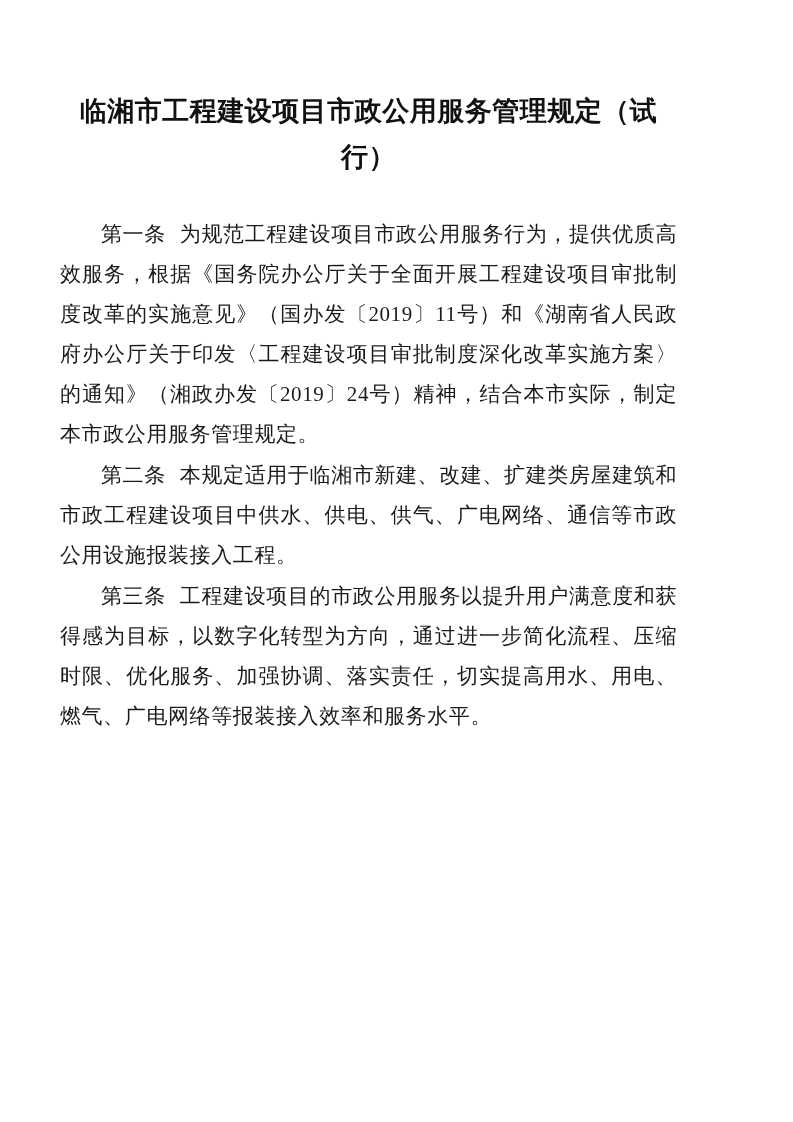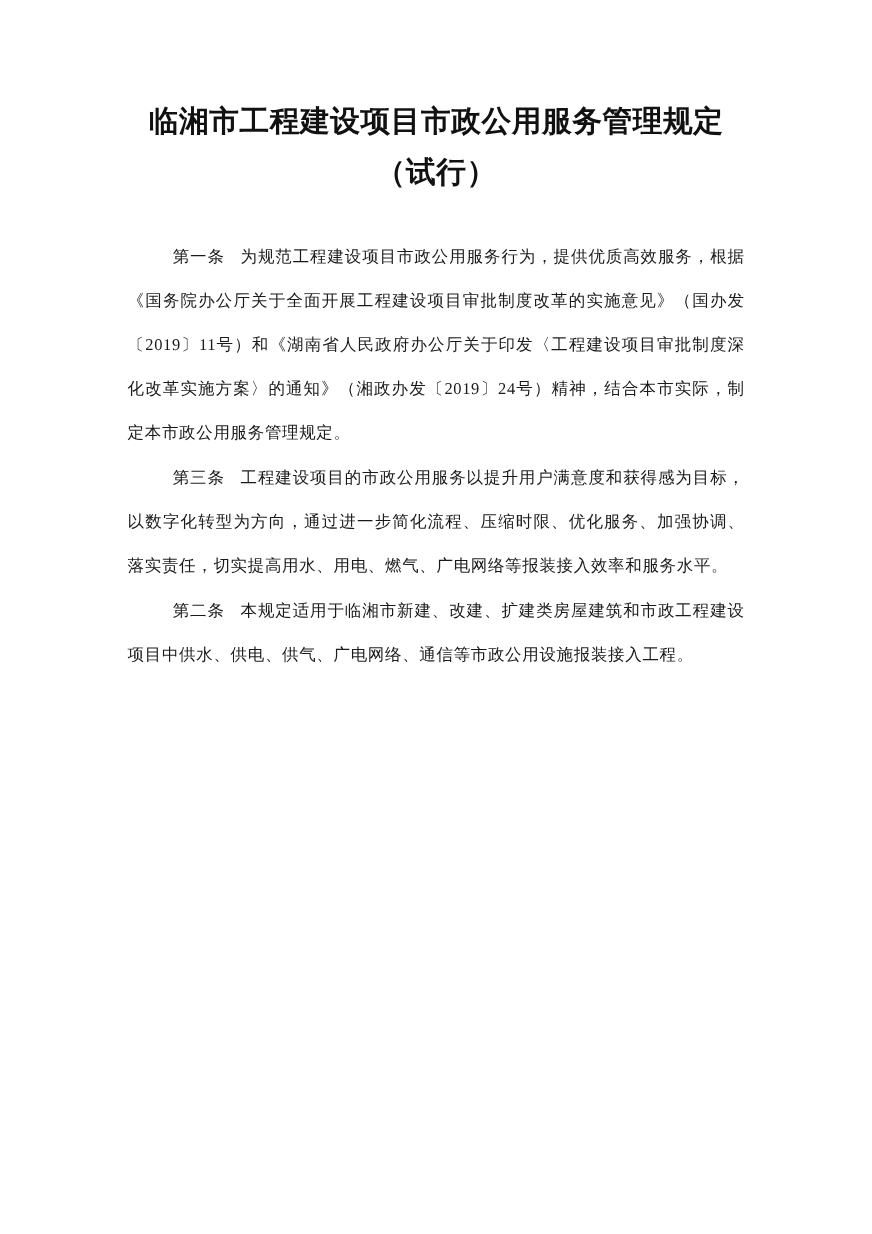--- a/index.html
+++ b/index.html
@@ -12,36 +12,36 @@
     background: #ffffff;
     font-family: "Liberation Serif", "DejaVu Serif", serif;
     color: #1a1a1a;
     overflow: hidden;
   }
   .page {
     position: relative;
     width: 793px;
     height: 1122px;
     box-sizing: border-box;
-    padding: 88px 116px 60px 116px;
+    padding: 88px 116px 60px 60px;
   }
   .doc-title {
     font-family: "DejaVu Serif", "Liberation Serif", serif;
     font-weight: bold;
     font-size: 27px;
     line-height: 46px;
     text-align: center;
     letter-spacing: 0.5px;
     margin: 0 0 34px 0;
     padding: 0 6px;
     color: #111111;
   }
   .body-text {
     font-family: "Liberation Serif", "DejaVu Serif", serif;
-    font-size: 15px;
+    font-size: 21px;
     line-height: 40px;
     text-align: justify;
     text-justify: inter-ideograph;
     color: #1a1a1a;
     margin: 0;
   }
   .para {
     margin: 0 0 1px 0;
     text-indent: 41px;
     letter-spacing: 0.6px;
@@ -61,22 +61,22 @@
 
   <h1 class="doc-title">临湘市工程建设项目市政公用服务管理规定（试行）</h1>
 
   <div class="body-text">
 
     <p class="para">
       <span class="label">第一条</span><span class="gap"></span><span>为规范工程建设项目市政公用服务行为，提供优质高效服务，根据《国务院办公厅关于全面开展工程建设项目审批制度改革的实施意见》（国办发〔2019〕11号）和《湖南省人民政府办公厅关于印发〈工程建设项目审批制度深化改革实施方案〉的通知》（湘政办发〔2019〕24号）精神，结合本市实际，制定本市政公用服务管理规定。</span>
     </p>
 
     <p class="para">
-      <span class="label">第三条</span><span class="gap"></span><span>工程建设项目的市政公用服务以提升用户满意度和获得感为目标，以数字化转型为方向，通过进一步简化流程、压缩时限、优化服务、加强协调、落实责任，切实提高用水、用电、燃气、广电网络等报装接入效率和服务水平。</span>
+      <span class="label">第二条</span><span class="gap"></span><span>本规定适用于临湘市新建、改建、扩建类房屋建筑和市政工程建设项目中供水、供电、供气、广电网络、通信等市政公用设施报装接入工程。</span>
     </p>
 
     <p class="para">
-      <span class="label">第二条</span><span class="gap"></span><span>本规定适用于临湘市新建、改建、扩建类房屋建筑和市政工程建设项目中供水、供电、供气、广电网络、通信等市政公用设施报装接入工程。</span>
+      <span class="label">第三条</span><span class="gap"></span><span>工程建设项目的市政公用服务以提升用户满意度和获得感为目标，以数字化转型为方向，通过进一步简化流程、压缩时限、优化服务、加强协调、落实责任，切实提高用水、用电、燃气、广电网络等报装接入效率和服务水平。</span>
     </p>
 
 
   </div>
 </div>
 
 </body></html>

